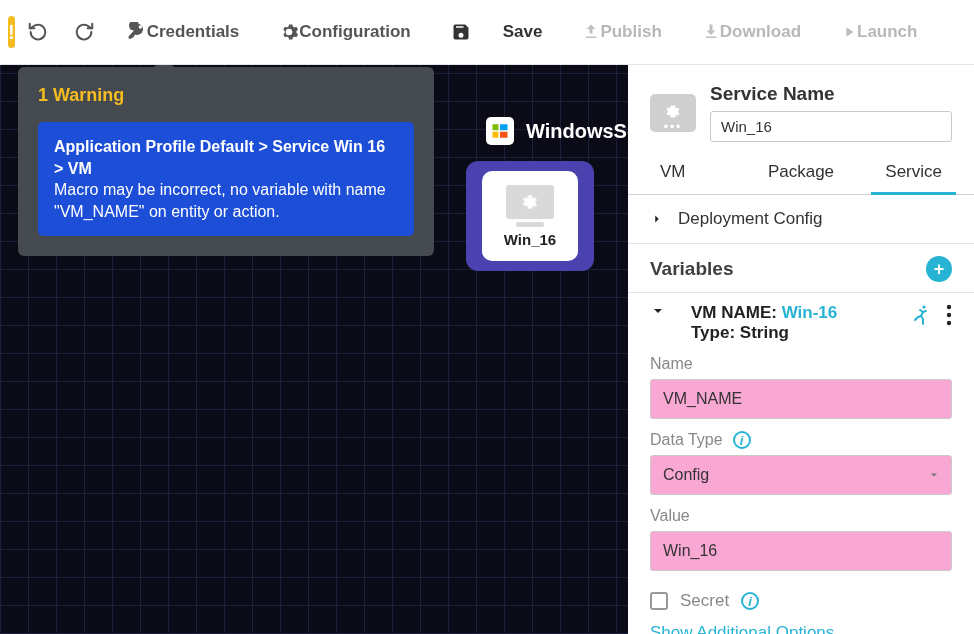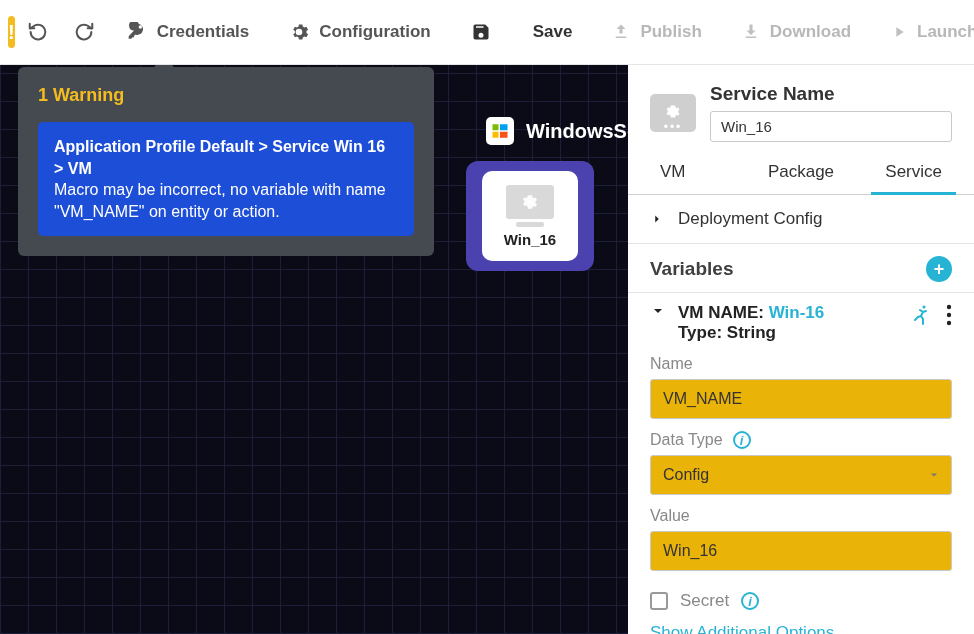--- a/index.html
+++ b/index.html
@@ -2,21 +2,21 @@
 <html><head>
 <meta charset="utf-8">
 <style>
   * { box-sizing: border-box; }
   html, body { margin:0; padding:0; height:100%; font-family: -apple-system, "Segoe UI", Arial, sans-serif; }
   .app { width:974px; height:634px; display:flex; flex-direction:column; background:#fff; }
   .toolbar { height:65px; border-bottom:1px solid #e5e5e5; display:flex; align-items:center; padding:0 8px; }
   .spacer-left { width:135px; }
   .btn-warning { width:32px; height:32px; background:#f5bc1f; border-radius:5px; display:flex; align-items:center; justify-content:center; color:#fff; font-weight:bold; font-size:20px; }
   .tsep { width:1px; height:65px; background:#ececec; margin:0 0; }
-  .tbtn { display:flex; align-items:center; gap:10px; padding:0 20px; height:65px; color:#555; font-size:17px; cursor:pointer; }
+  .tbtn { display:flex; align-items:center; gap:0; padding:0 20px; height:65px; color:#555; font-size:17px; cursor:pointer; }
   .tbtn.disabled { color:#b8b8b8; cursor:default; }
   .tbtn svg { flex-shrink:0; }
   .tbtn .lbl { font-weight:600; }
   .help { margin-left:auto; display:flex; align-items:center; padding:0 18px; height:65px; cursor:pointer; }
 
   .body { flex:1; display:flex; overflow:hidden; }
   .canvas { flex:1; position:relative; background:
     repeating-linear-gradient(0deg, #1c1e3a 0, #1c1e3a 1px, transparent 1px, transparent 28px),
     repeating-linear-gradient(90deg, #1c1e3a 0, #1c1e3a 1px, transparent 1px, transparent 28px),
     #0a0b16;
@@ -51,30 +51,30 @@
   .tab.service::after{ content:""; position:absolute; left:20px; right:-4px; bottom:-1px; height:3px; background:#27b4d4; }
 
   .section-row { display:flex; align-items:center; gap:14px; padding:14px 22px; border-bottom:1px solid #e4e4e4; font-size:17px; color:#333; cursor:pointer; }
   .variables-row { display:flex; align-items:center; justify-content:space-between; padding:12px 22px 10px; border-bottom:1px solid #e4e4e4; }
   .variables-row .vtitle { font-size:19px; font-weight:600; color:#404040; }
   .add-btn { width:26px; height:26px; background:#27b4d4; border-radius:50%; display:flex; align-items:center; justify-content:center; color:#fff; font-weight:700; font-size:18px; cursor:pointer; }
 
   .var-block { padding:10px 22px 0; }
   .var-head { display:flex; align-items:flex-start; gap:12px; }
   .var-head .collapse { color:#222; cursor:pointer; }
-  .var-head .info { flex:1; font-size:17px; font-weight:700; color:#222; }
+  .var-head .info { flex:1; font-size:17px; font-weight:700; color:#222;margin-left:13px; }
   .var-head .info .val { color:#27b4d4; font-weight:700; }
   .var-head .info .type { font-weight:700; }
   .var-head .actions { display:flex; align-items:center; gap:14px; }
   .run-icon { color:#27b4d4; }
   .more-icon { color:#222; cursor:pointer; }
 
   .field-label { font-size:16px; color:#888; margin:12px 0 6px; }
   .field-label.inline { display:flex; align-items:center; gap:10px; }
-  .text-input, .select-input { width:100%; border:1px solid #c9c9c9; border-radius:3px; padding:10px 12px; font-size:16px; color:#333; background:#eab308; }
+  .text-input, .select-input { width:100%; border:1px solid #c9c9c9; border-radius:3px; padding:10px 12px; font-size:16px; color:#333; background:#f9a8d4; }
   .select-wrap { position:relative; }
   .select-wrap .caret { position:absolute; right:12px; top:50%; transform:translateY(-50%); color:#888; }
 
   .secret-row { display:flex; align-items:center; gap:12px; margin:20px 0 12px; }
   .checkbox { width:18px; height:18px; border:2px solid #999; border-radius:3px; cursor:pointer; }
   .info-i { width:18px; height:18px; border:2px solid #27b4d4; border-radius:50%; display:inline-flex; align-items:center; justify-content:center; color:#27b4d4; font-style:italic; font-weight:700; font-size:13px; cursor:pointer; }
 
   .show-more { color:#27b4d4; font-size:17px; margin:6px 0 20px; cursor:pointer; }
 </style>
 </head>

